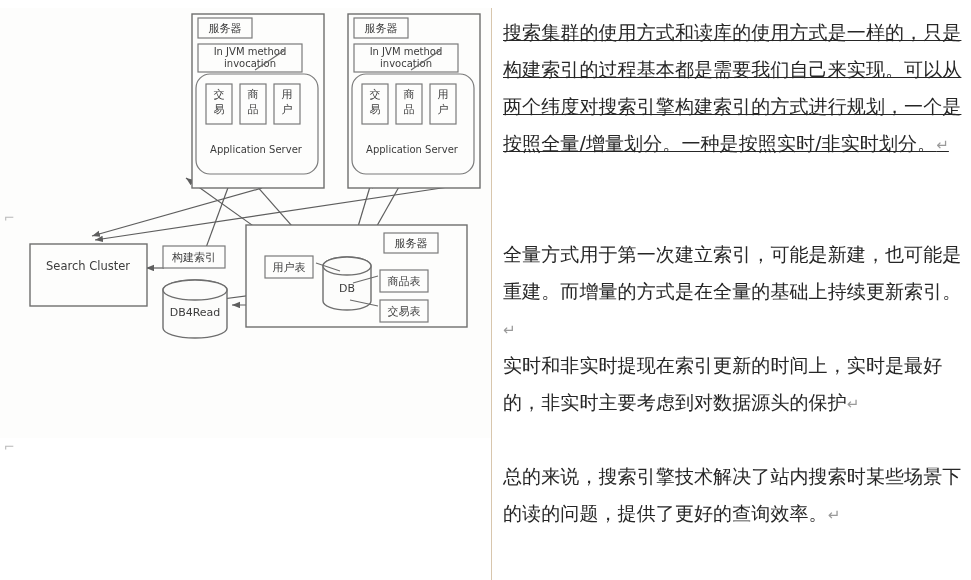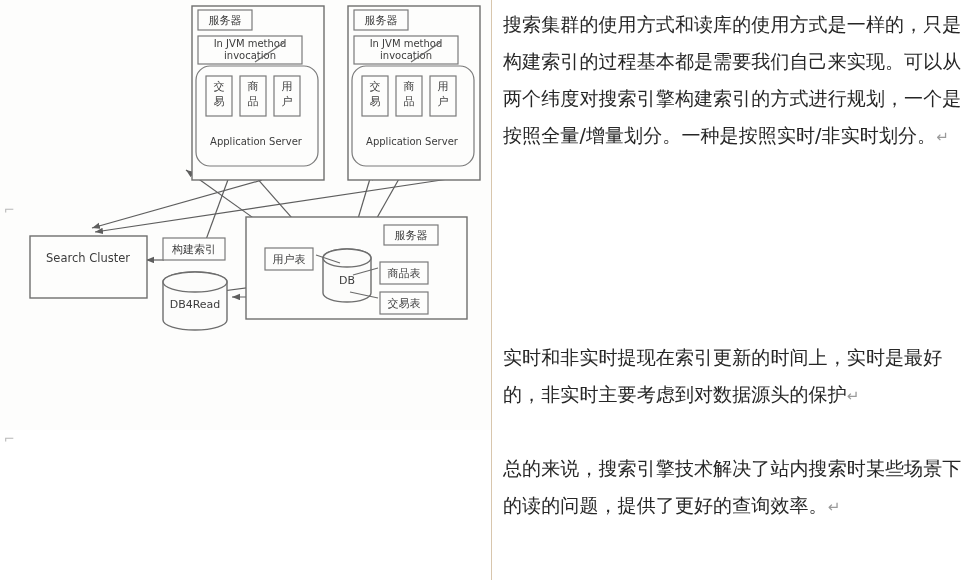--- a/index.html
+++ b/index.html
@@ -3,21 +3,21 @@
 <meta charset="utf-8">
 <style>
   html,body{margin:0;padding:0;}
   body{
     width:971px;height:580px;
     background:#ffffff;
     font-family:"Liberation Sans","DejaVu Sans",sans-serif;
     overflow:hidden;
     position:relative;
   }
-  #page{position:absolute;left:0;top:0;width:971px;height:440px;}
+  #page{position:absolute;left:0;top:8px;width:971px;height:440px;}
 
   
   #diagram-panel{
     position:absolute;left:0;top:0;width:492px;height:580px;
     background:#ffffff;
   }
   #diagram-tint{
     position:absolute;left:0;top:0;width:492px;height:430px;
     background:#fdfdfc;
   }
@@ -217,22 +217,23 @@
     </svg>
 
     <div class="pilcrow" style="left:4px;top:203px;">⌐</div>
     <div class="pilcrow" style="left:4px;top:432px;">⌐</div>
   </div>
 
   <div id="separator"></div>
 
   <div id="text-panel">
 
-    <div class="para" style="top:6px;"><span>搜索集群的使用方式和读库的使用方式是一样的，只是构建索引的过程基本都是需要我们自己来实现。可以从两个纬度对搜索引擎构建索引的方式进行规划，一个是按照全量/增量划分。一种是按照实时/非实时划分。</span><span class="pmark">↵</span></div>
-
+    <div class="para" style="top:6px;text-decoration:underline;"><span>搜索集群的使用方式和读库的使用方式是一样的，只是构建索引的过程基本都是需要我们自己来实现。可以从两个纬度对搜索引擎构建索引的方式进行规划，一个是按照全量/增量划分。一种是按照实时/非实时划分。</span><span class="pmark">↵</span></div>
+
+    <div class="para" style="top:228px;"><span>全量方式用于第一次建立索引，可能是新建，也可能是重建。而增量的方式是在全量的基础上持续更新索引。</span><span class="pmark">↵</span></div>
 
     <div class="para" style="top:450px;"><span>总的来说，搜索引擎技术解决了站内搜索时某些场景下的读的问题，提供了更好的查询效率。</span><span class="pmark">↵</span></div>
 
     <div class="para" style="top:339px;"><span>实时和非实时提现在索引更新的时间上，实时是最好的，非实时主要考虑到对数据源头的保护</span><span class="pmark">↵</span></div>
 
   </div>
 
 </div>
 
 </body></html>

